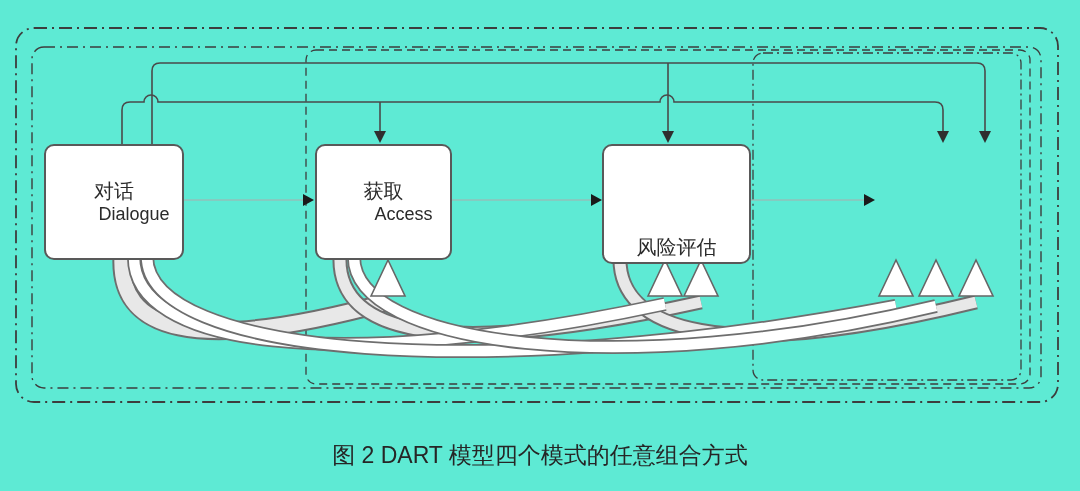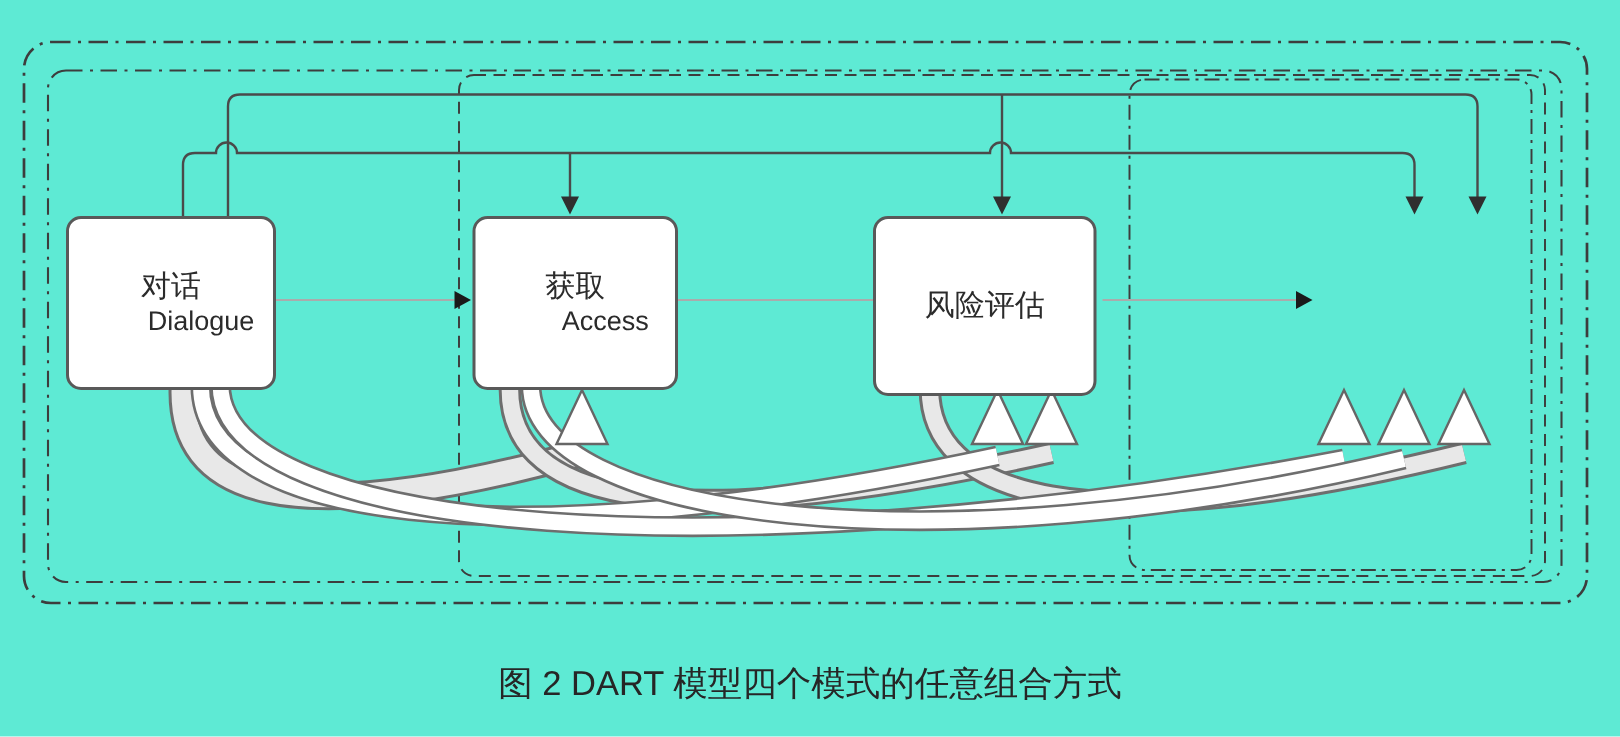--- a/index.html
+++ b/index.html
@@ -81,19 +81,19 @@
   <div class="node" style="left:44px;top:144px;width:136px;height:112px;">
     <span class="zh">对话</span>
     <span class="en">Dialogue</span>
   </div>
 
   <div class="node" style="left:315px;top:144px;width:133px;height:112px;text-align:center;">
     <span class="zh">获取</span>
     <span class="en">Access</span>
   </div>
 
-  <div class="node" style="left:582px;top:144px;width:133px;height:112px;padding:2px 6px;">
+  <div class="node" style="left:602px;top:144px;width:133px;height:112px;padding:2px 6px;justify-content:flex-end;">
     <span class="zh">风险评估</span>
   </div>
 
 
   <div class="caption">图 2 DART 模型四个模式的任意组合方式</div>
 </div>
 
 </body></html>

